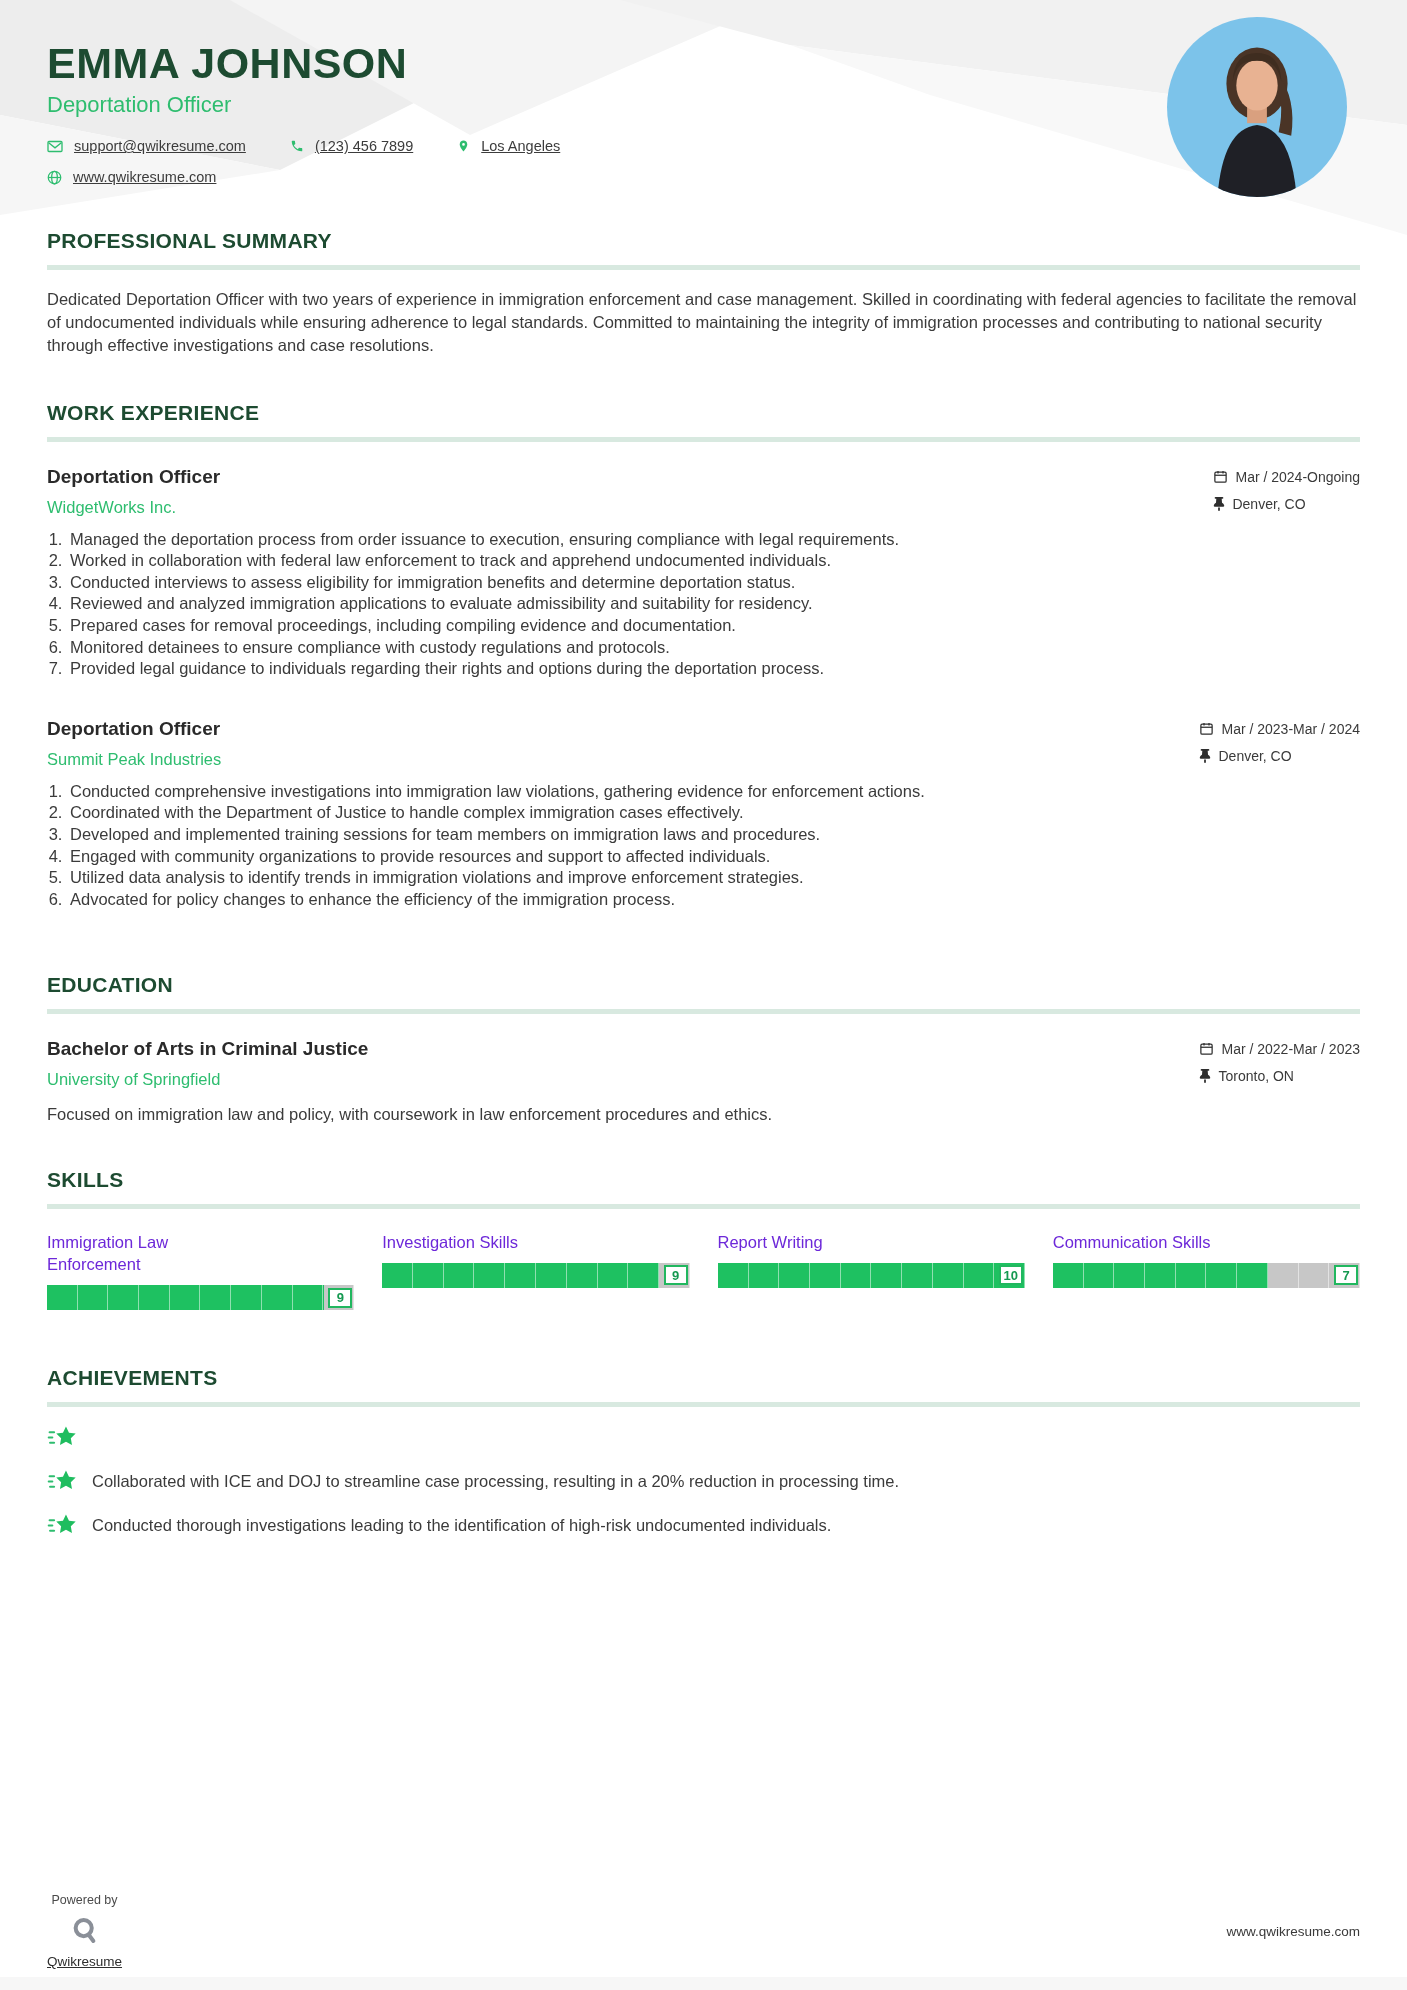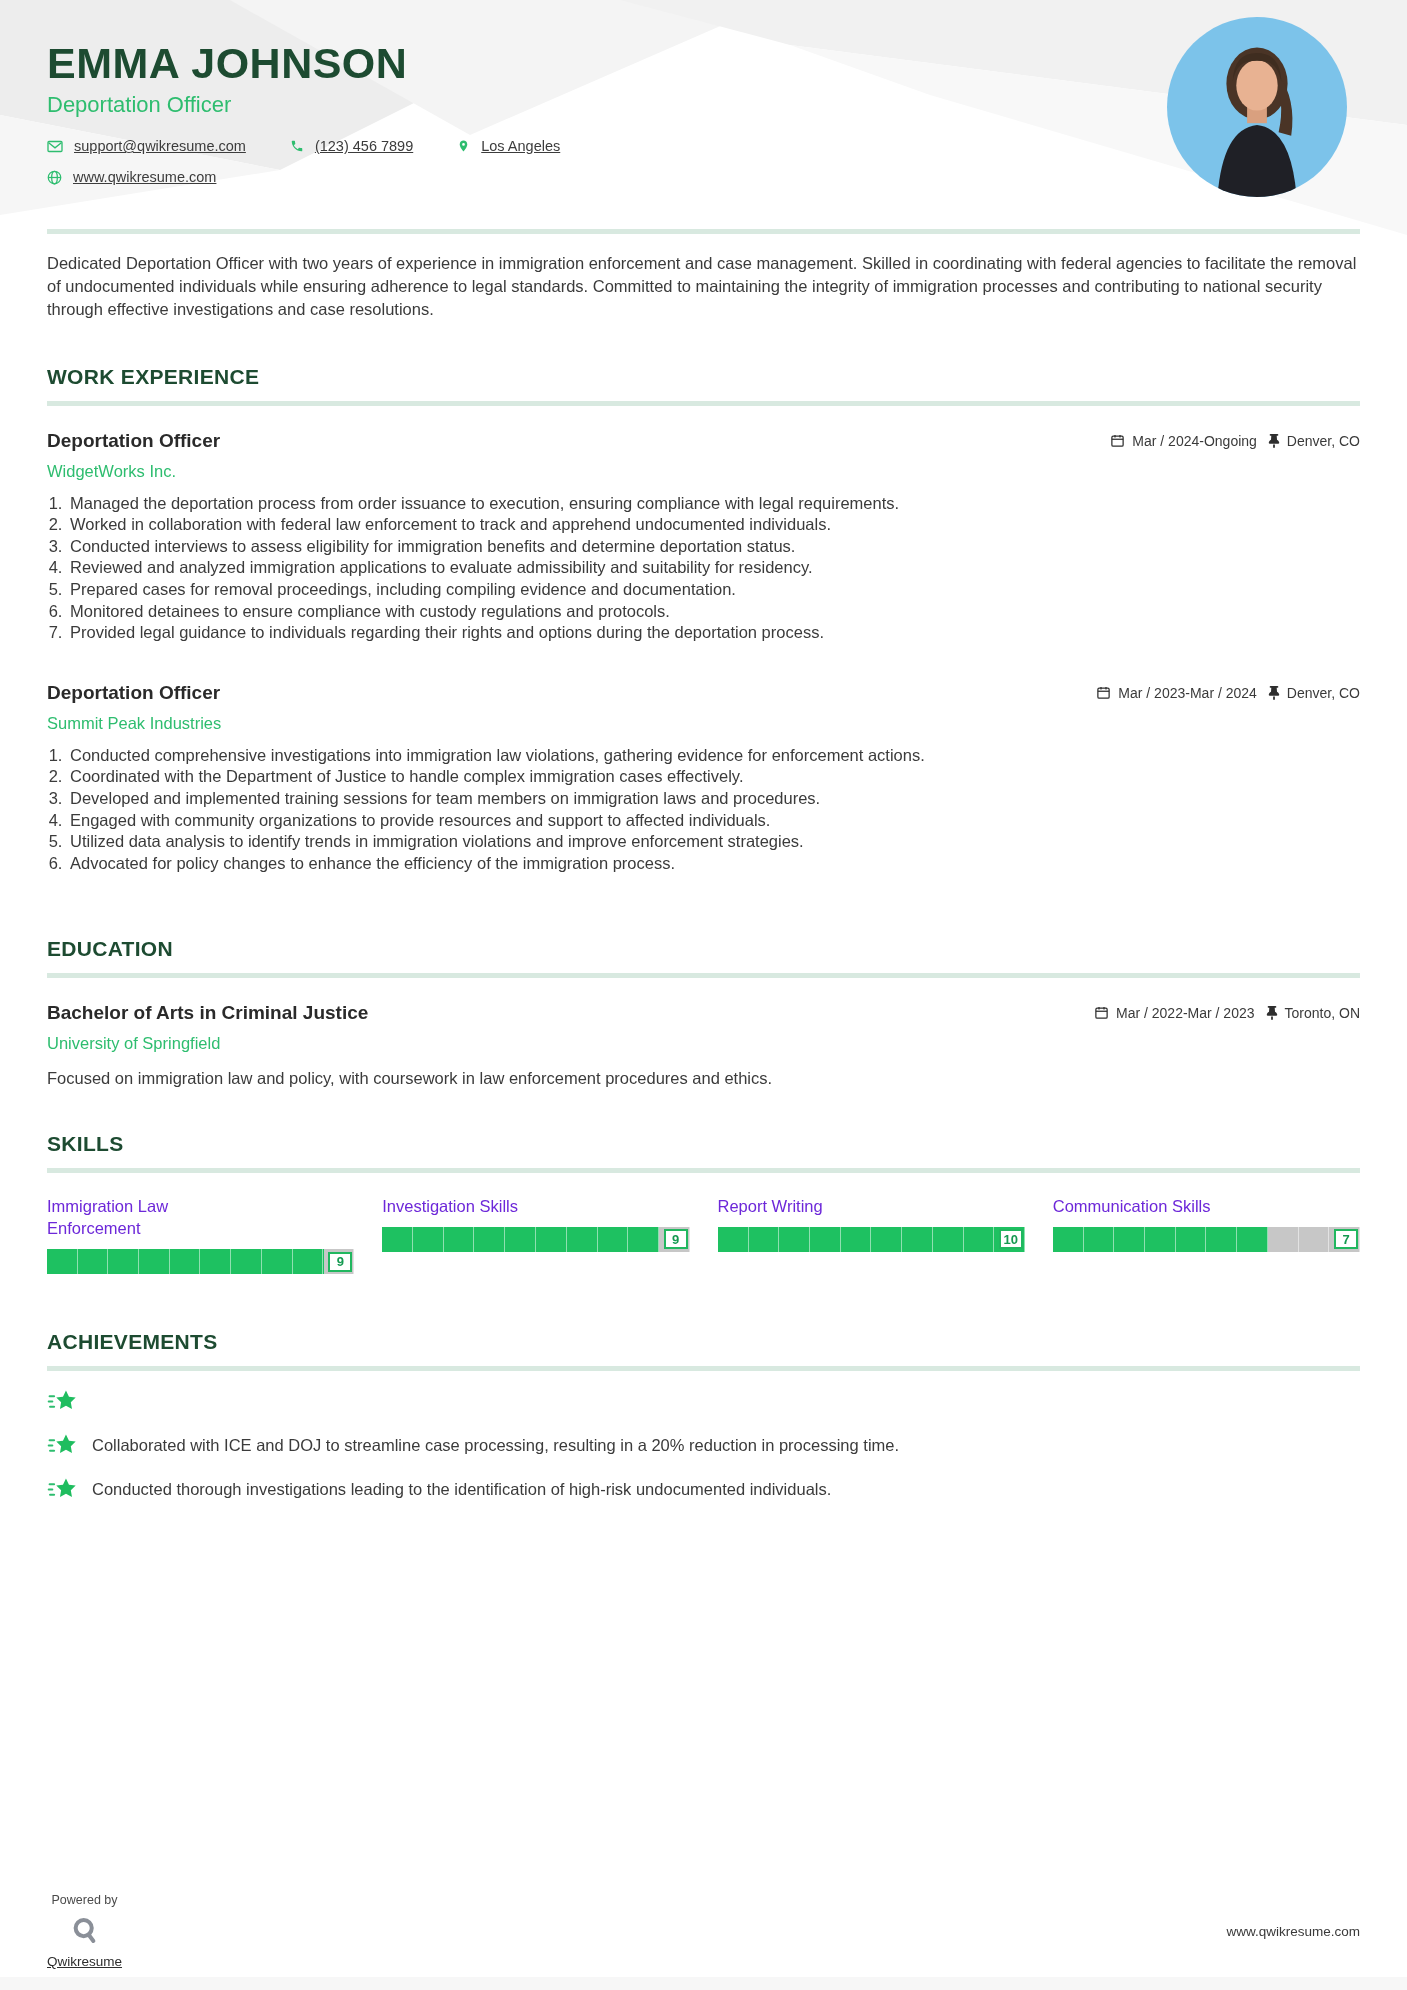--- a/index.html
+++ b/index.html
@@ -29,21 +29,21 @@
 
   .summary-text { margin-top:18px; font-size:16.5px; line-height:1.38; color:#3b3b3b; max-width:1313px; }
 
   
   .entry { margin-top:24px; }
   .entry + .entry { margin-top:38px; }
   .entry-head { display:flex; justify-content:space-between; align-items:flex-start; }
   .entry-left { display:flex; flex-direction:column; gap:10px; }
   .entry-title { font-size:19px; font-weight:bold; color:#2a2a2a; }
   .entry-org { font-size:16.5px; color:#2ebd6f; font-weight:500; }
-  .entry-meta { display:flex; gap:11px; align-items:center; font-size:14px; color:#3a3a3a; padding-top:3px; }
+  .entry-meta { display:flex; flex-direction:column; gap:11px; align-items:flex-start; font-size:14px; color:#3a3a3a; padding-top:3px; }
   .meta-line { display:flex; align-items:center; gap:7px; }
   .meta-line svg { color:#2e2e2e; flex:none; }
   .duties { margin:12px 0 0; padding-left:20px; font-size:16.5px; line-height:1.31; color:#3b3b3b; }
   .duties li { padding-left:3px; }
   .edu-desc { margin-top:16px; font-size:16.5px; color:#3b3b3b; }
 
   
   .skills-grid { display:grid; grid-template-columns:repeat(4, 1fr); column-gap:28px; margin-top:22px; }
   .skill-label { font-size:16.5px; color:#6d28d9; line-height:1.35; max-width:205px; }
   .skill-bar { position:relative; height:25px; background:#c7c7c7; margin-top:10px; }
@@ -129,20 +129,21 @@
           <path d="M62 32 Q72 46 69 66 L62 64 Q66 46 59 34 Z" fill="#4a3426"></path>
           <path d="M28 100 Q31 62 50 60 Q69 62 72 100 Z" fill="#1f2026"></path>
           <rect x="44.5" y="46" width="11" height="13" fill="#d9a07f"></rect>
           <ellipse cx="50" cy="38" rx="11.5" ry="14" fill="#e8b292"></ellipse>
           <path d="M36.5 36 Q37 20 50 20 Q63 20 63.5 36 Q62 27 56 25 Q50 23.5 44 25 Q38 27 36.5 36 Z" fill="#3f2d20"></path>
         </svg>
       </div>
     </div>
 
     <div class="section">
+      <div class="section-heading">PROFESSIONAL SUMMARY</div>
       <div class="rule"></div>
       <div class="summary-text">Dedicated Deportation Officer with two years of experience in immigration enforcement and case management. Skilled in coordinating with federal agencies to facilitate the removal of undocumented individuals while ensuring adherence to legal standards. Committed to maintaining the integrity of immigration processes and contributing to national security through effective investigations and case resolutions.</div>
     </div>
 
     <div class="section">
       <div class="section-heading">WORK EXPERIENCE</div>
       <div class="rule"></div>
 
       <div>
 

